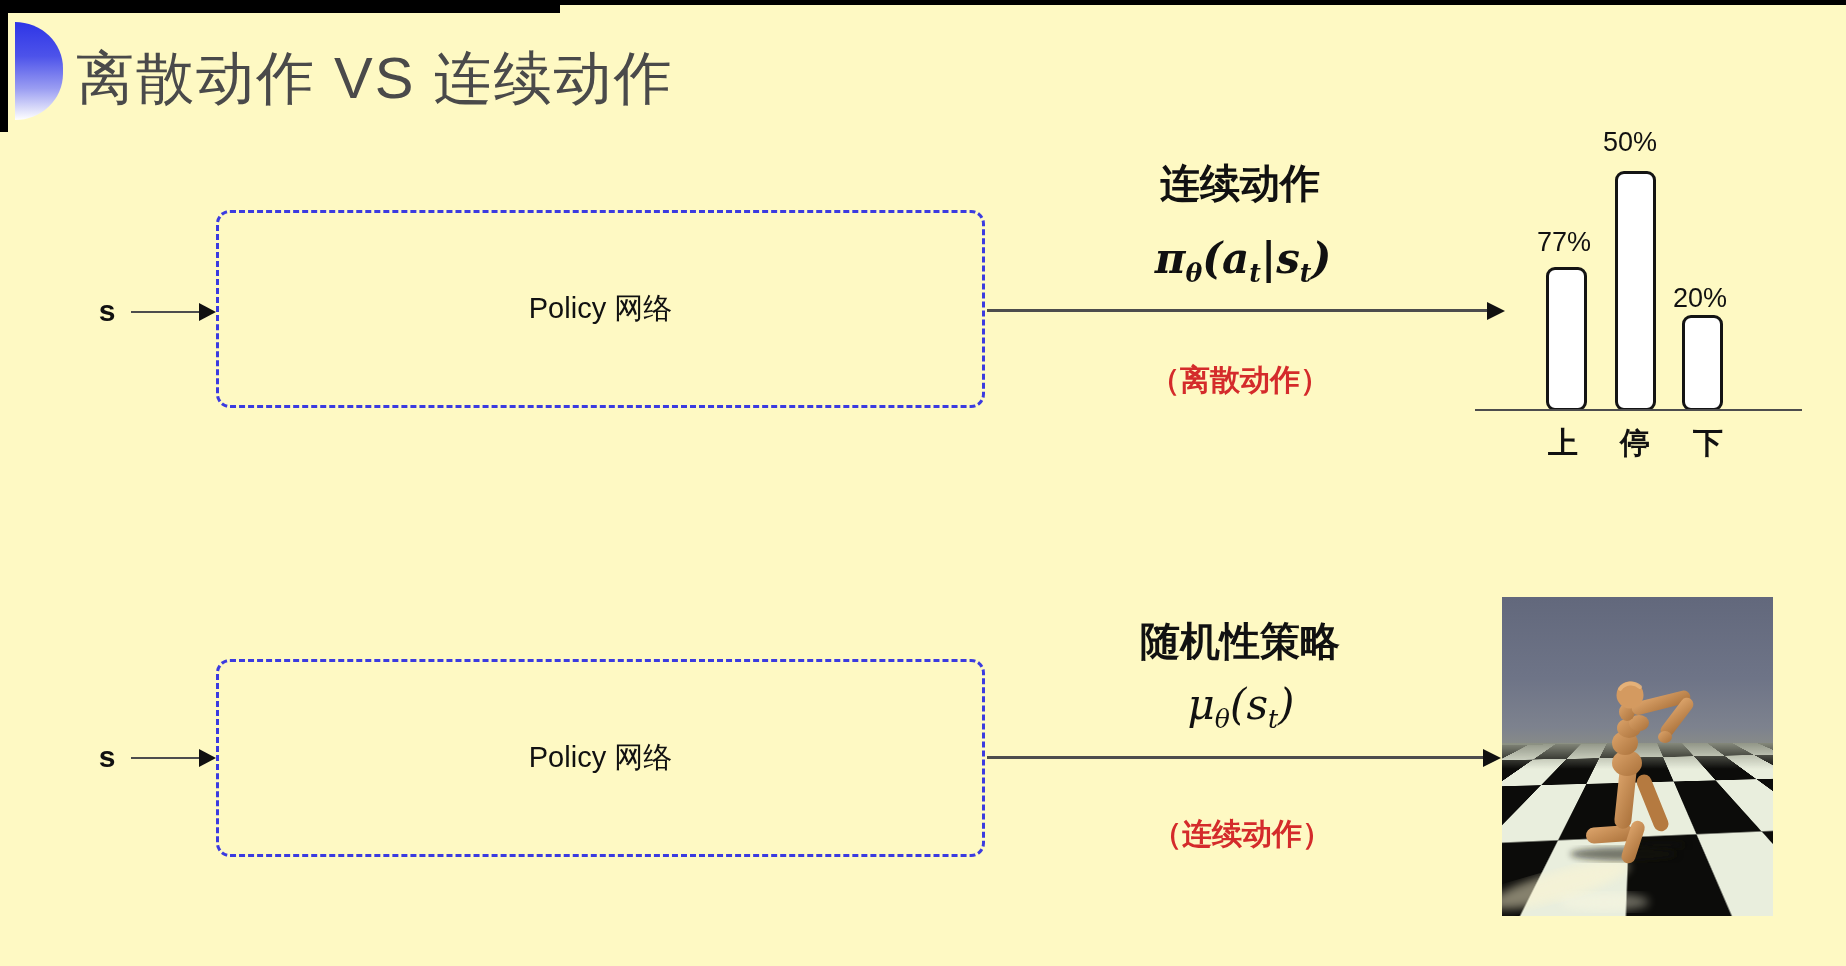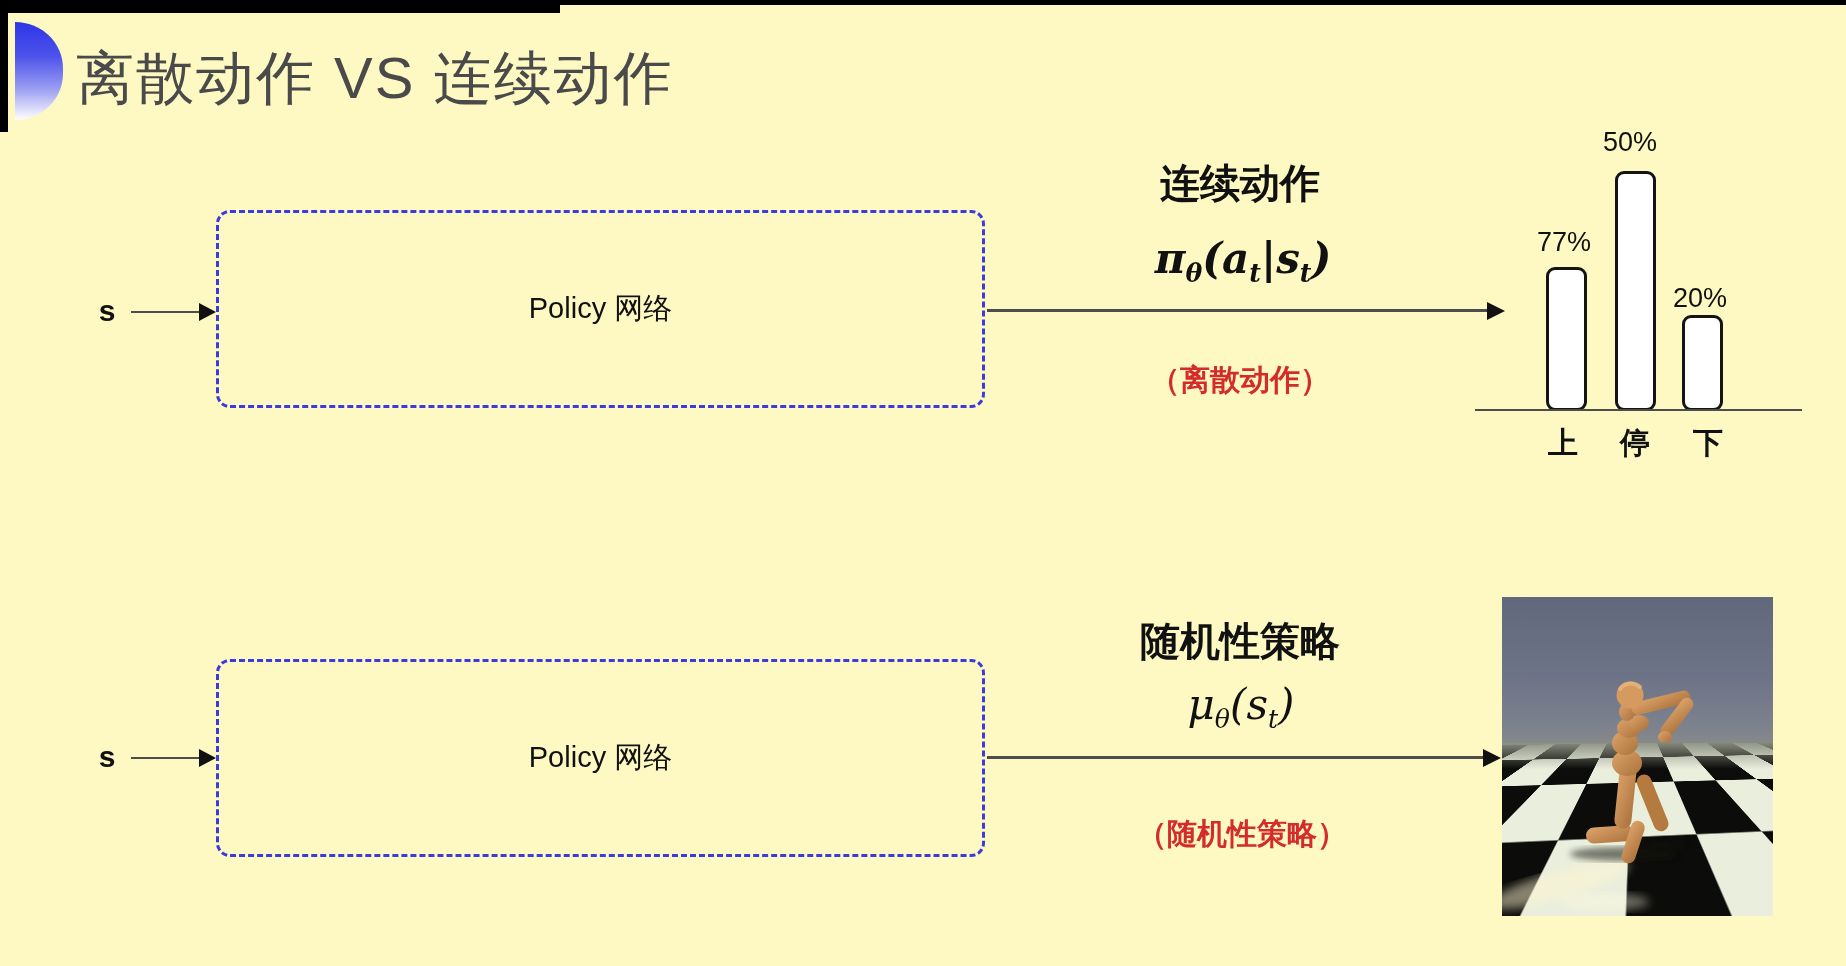--- a/index.html
+++ b/index.html
@@ -137,21 +137,21 @@
   <div class="state r2">s</div>
   <div class="arrow-line in-line r2"></div>
   <div class="ahead in-head r2"></div>
   <div class="pbox r2">
     <span>Policy 网络</span>
   </div>
   <div class="arrow-line out-line r2"></div>
   <div class="ahead out-head r2"></div>
   <div class="ptype r2">随机性策略</div>
   <div class="formula r2"><span>μ</span><sub>θ</sub><span>(s</span><sub>t</sub><span>)</span></div>
-  <div class="note r2">（随机性策略）</div>
+  <div class="note r2">（连续动作）</div>
 
   <div class="mj">
     <div class="mj-sky"></div>
     <div class="mj-floorwrap">
       <div class="mj-floor"></div>
     </div>
     <div class="mj-haze"></div>
     <svg width="271" height="319" viewBox="0 0 271 319">
       <defs>
         <linearGradient id="tan" x1="0" y1="0" x2="1" y2="1">

